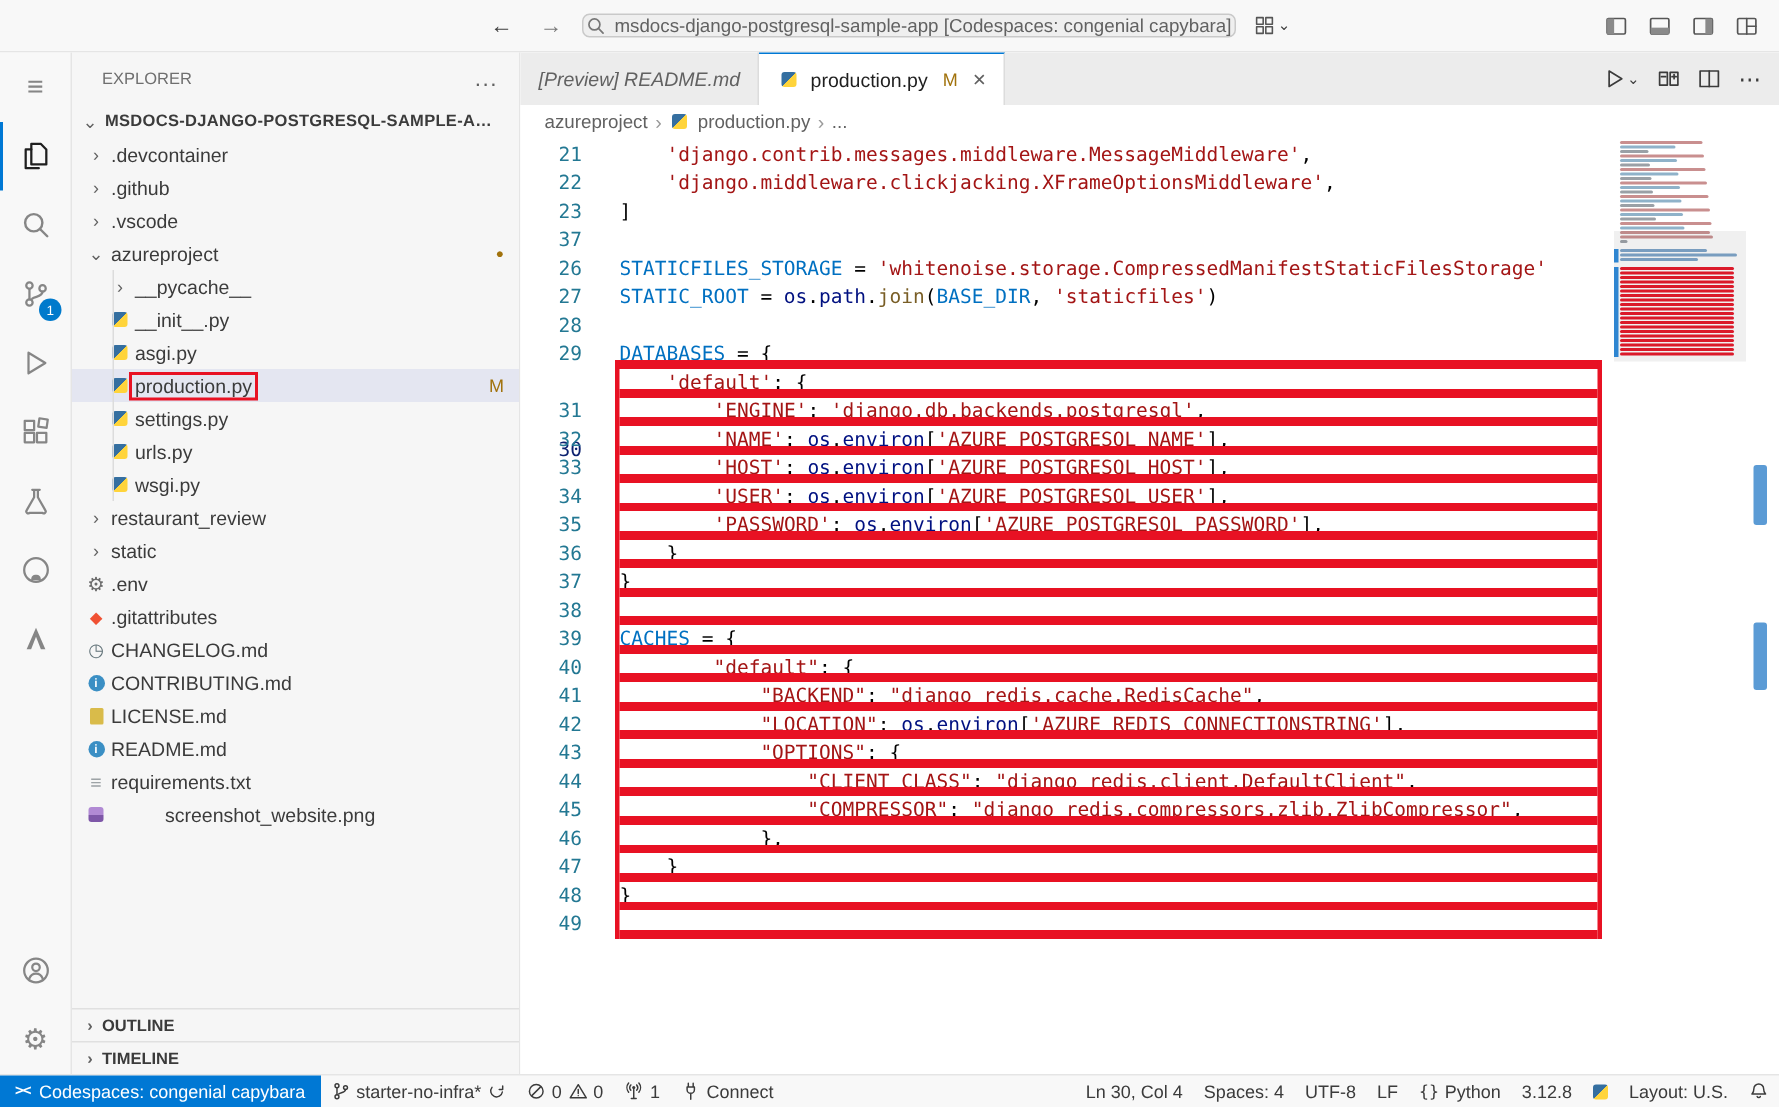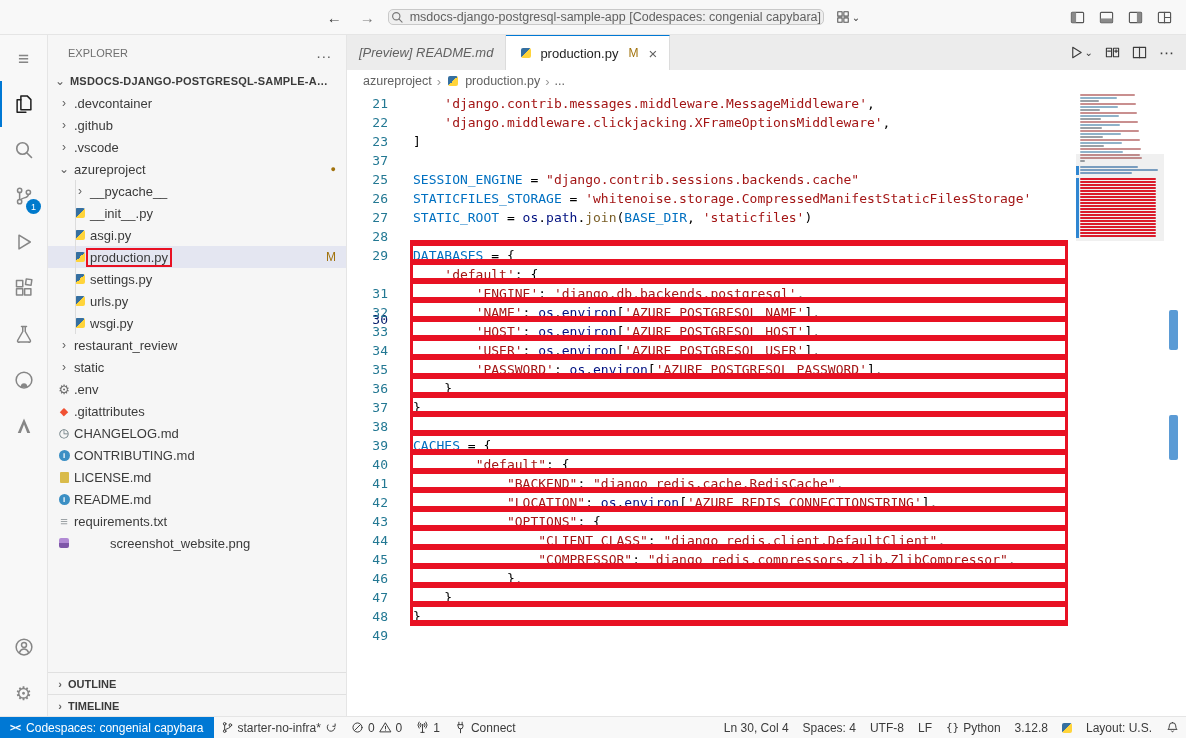--- a/index.html
+++ b/index.html
@@ -377,21 +377,20 @@
           <span>production.py</span>
           <span class="bc-sep">›</span>
           <span>...</span>
         </div>
       <div class="editor-body">
         <div class="code-area" id="code-area">
             <div class="cl"><span class="ln">21</span><span class="ctext"><span class="tk-p">    </span><span class="tk-s">'django.contrib.messages.middleware.MessageMiddleware'</span><span class="tk-p">,</span></span></div>
             <div class="cl"><span class="ln">22</span><span class="ctext"><span class="tk-p">    </span><span class="tk-s">'django.middleware.clickjacking.XFrameOptionsMiddleware'</span><span class="tk-p">,</span></span></div>
             <div class="cl"><span class="ln">23</span><span class="ctext"><span class="tk-p">]</span></span></div>
             <div class="cl"><span class="ln">37</span><span class="ctext"></span></div>
-            <div class="cl"><span class="ln">25</span><span class="ctext"><span class="tk-v">SESSION_ENGINE</span><span class="tk-p"> = </span><span class="tk-s">"django.contrib.sessions.backends.cache"</span></span></div>
             <div class="cl"><span class="ln">26</span><span class="ctext"><span class="tk-v">STATICFILES_STORAGE</span><span class="tk-p"> = </span><span class="tk-s">'whitenoise.storage.CompressedManifestStaticFilesStorage'</span></span></div>
             <div class="cl"><span class="ln">27</span><span class="ctext"><span class="tk-v">STATIC_ROOT</span><span class="tk-p"> = </span><span class="tk-m">os</span><span class="tk-p">.</span><span class="tk-m">path</span><span class="tk-p">.</span><span class="tk-f">join</span><span class="tk-p">(</span><span class="tk-v">BASE_DIR</span><span class="tk-p">, </span><span class="tk-s">'staticfiles'</span><span class="tk-p">)</span></span></div>
             <div class="cl"><span class="ln">28</span><span class="ctext"></span></div>
             <div class="cl"><span class="ln">29</span><span class="ctext"><span class="tk-v">DATABASES</span><span class="tk-p"> = {</span></span></div>
             <div class="cl"><span class="ln cur">30</span><span class="ctext"><span class="tk-p">    </span><span class="tk-s">'default'</span><span class="tk-p">: {</span></span></div>
             <div class="cl"><span class="ln">31</span><span class="ctext"><span class="tk-p">        </span><span class="tk-s">'ENGINE'</span><span class="tk-p">: </span><span class="tk-s">'django.db.backends.postgresql'</span><span class="tk-p">,</span></span></div>
             <div class="cl"><span class="ln">32</span><span class="ctext"><span class="tk-p">        </span><span class="tk-s">'NAME'</span><span class="tk-p">: </span><span class="tk-m">os</span><span class="tk-p">.</span><span class="tk-m">environ</span><span class="tk-p">[</span><span class="tk-s">'AZURE_POSTGRESQL_NAME'</span><span class="tk-p">],</span></span></div>
             <div class="cl"><span class="ln">33</span><span class="ctext"><span class="tk-p">        </span><span class="tk-s">'HOST'</span><span class="tk-p">: </span><span class="tk-m">os</span><span class="tk-p">.</span><span class="tk-m">environ</span><span class="tk-p">[</span><span class="tk-s">'AZURE_POSTGRESQL_HOST'</span><span class="tk-p">],</span></span></div>
             <div class="cl"><span class="ln">34</span><span class="ctext"><span class="tk-p">        </span><span class="tk-s">'USER'</span><span class="tk-p">: </span><span class="tk-m">os</span><span class="tk-p">.</span><span class="tk-m">environ</span><span class="tk-p">[</span><span class="tk-s">'AZURE_POSTGRESQL_USER'</span><span class="tk-p">],</span></span></div>
             <div class="cl"><span class="ln">35</span><span class="ctext"><span class="tk-p">        </span><span class="tk-s">'PASSWORD'</span><span class="tk-p">: </span><span class="tk-m">os</span><span class="tk-p">.</span><span class="tk-m">environ</span><span class="tk-p">[</span><span class="tk-s">'AZURE_POSTGRESQL_PASSWORD'</span><span class="tk-p">],</span></span></div>

